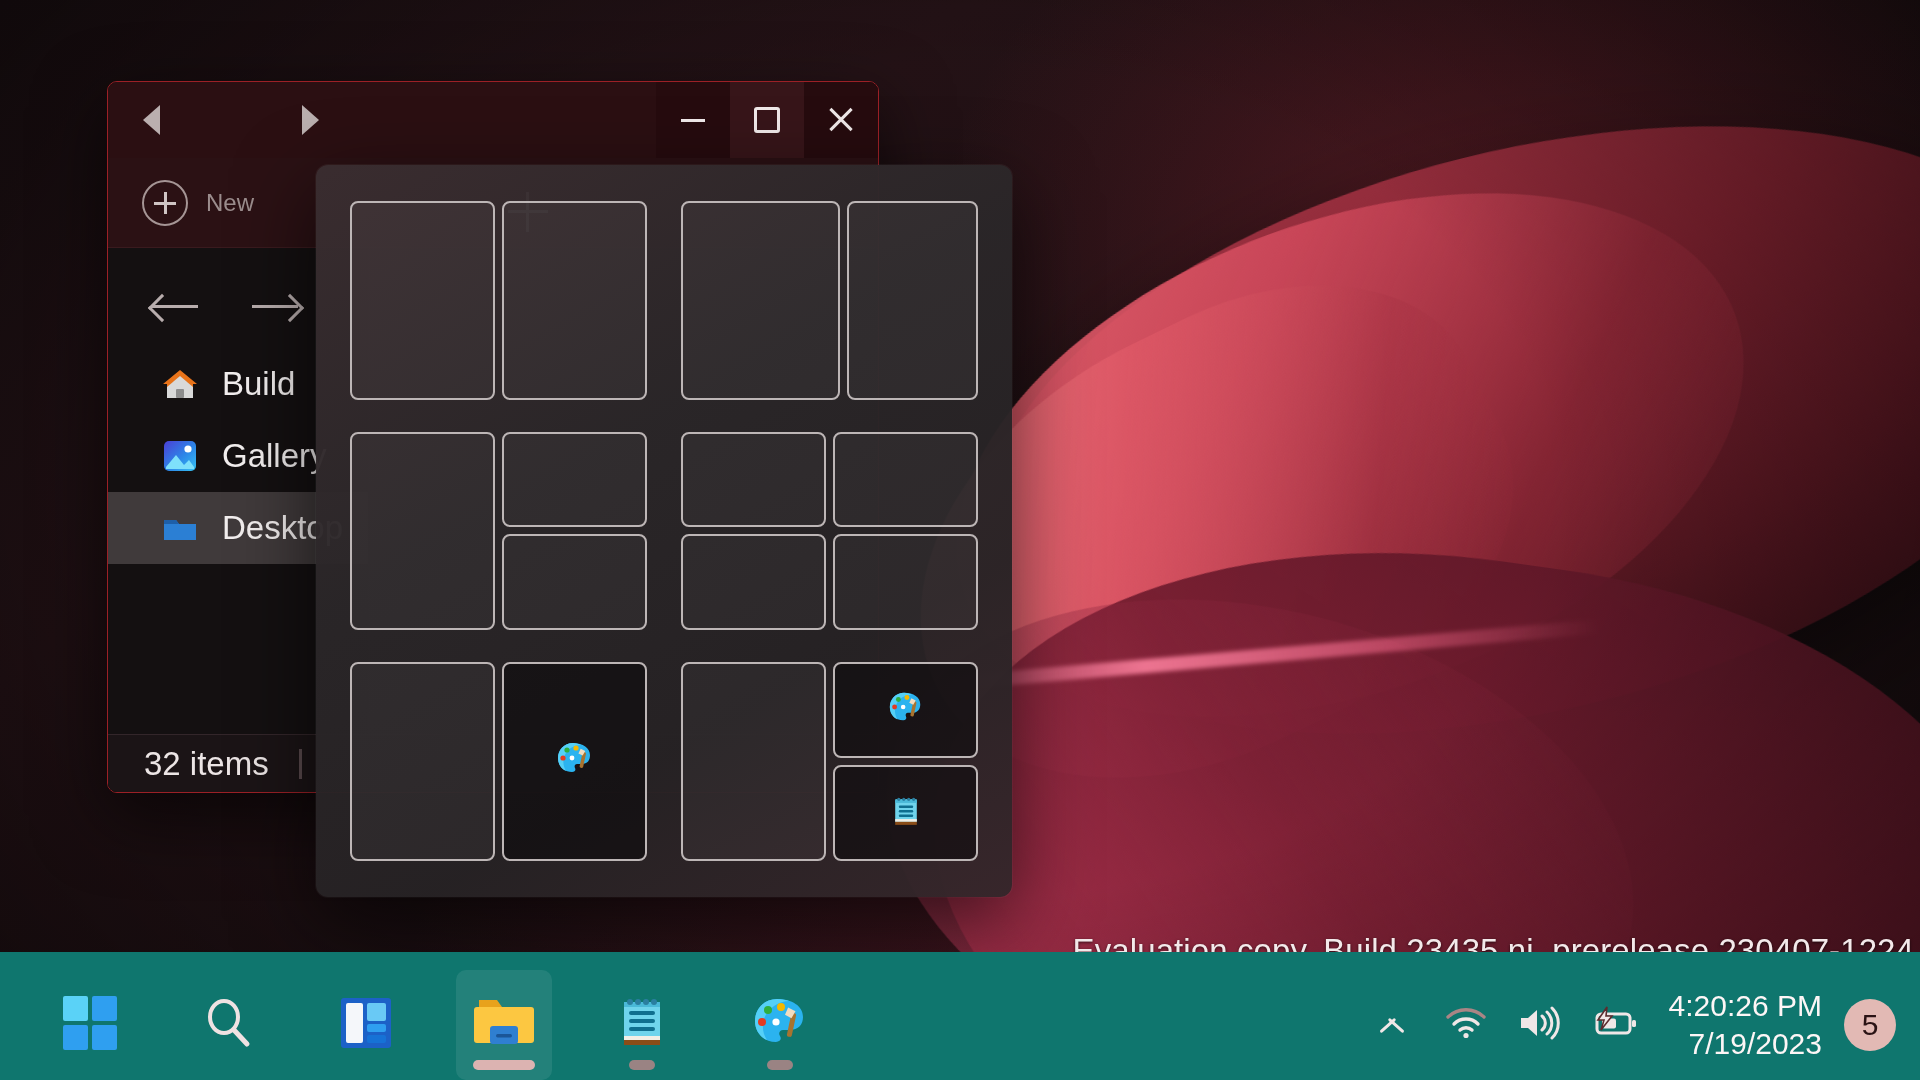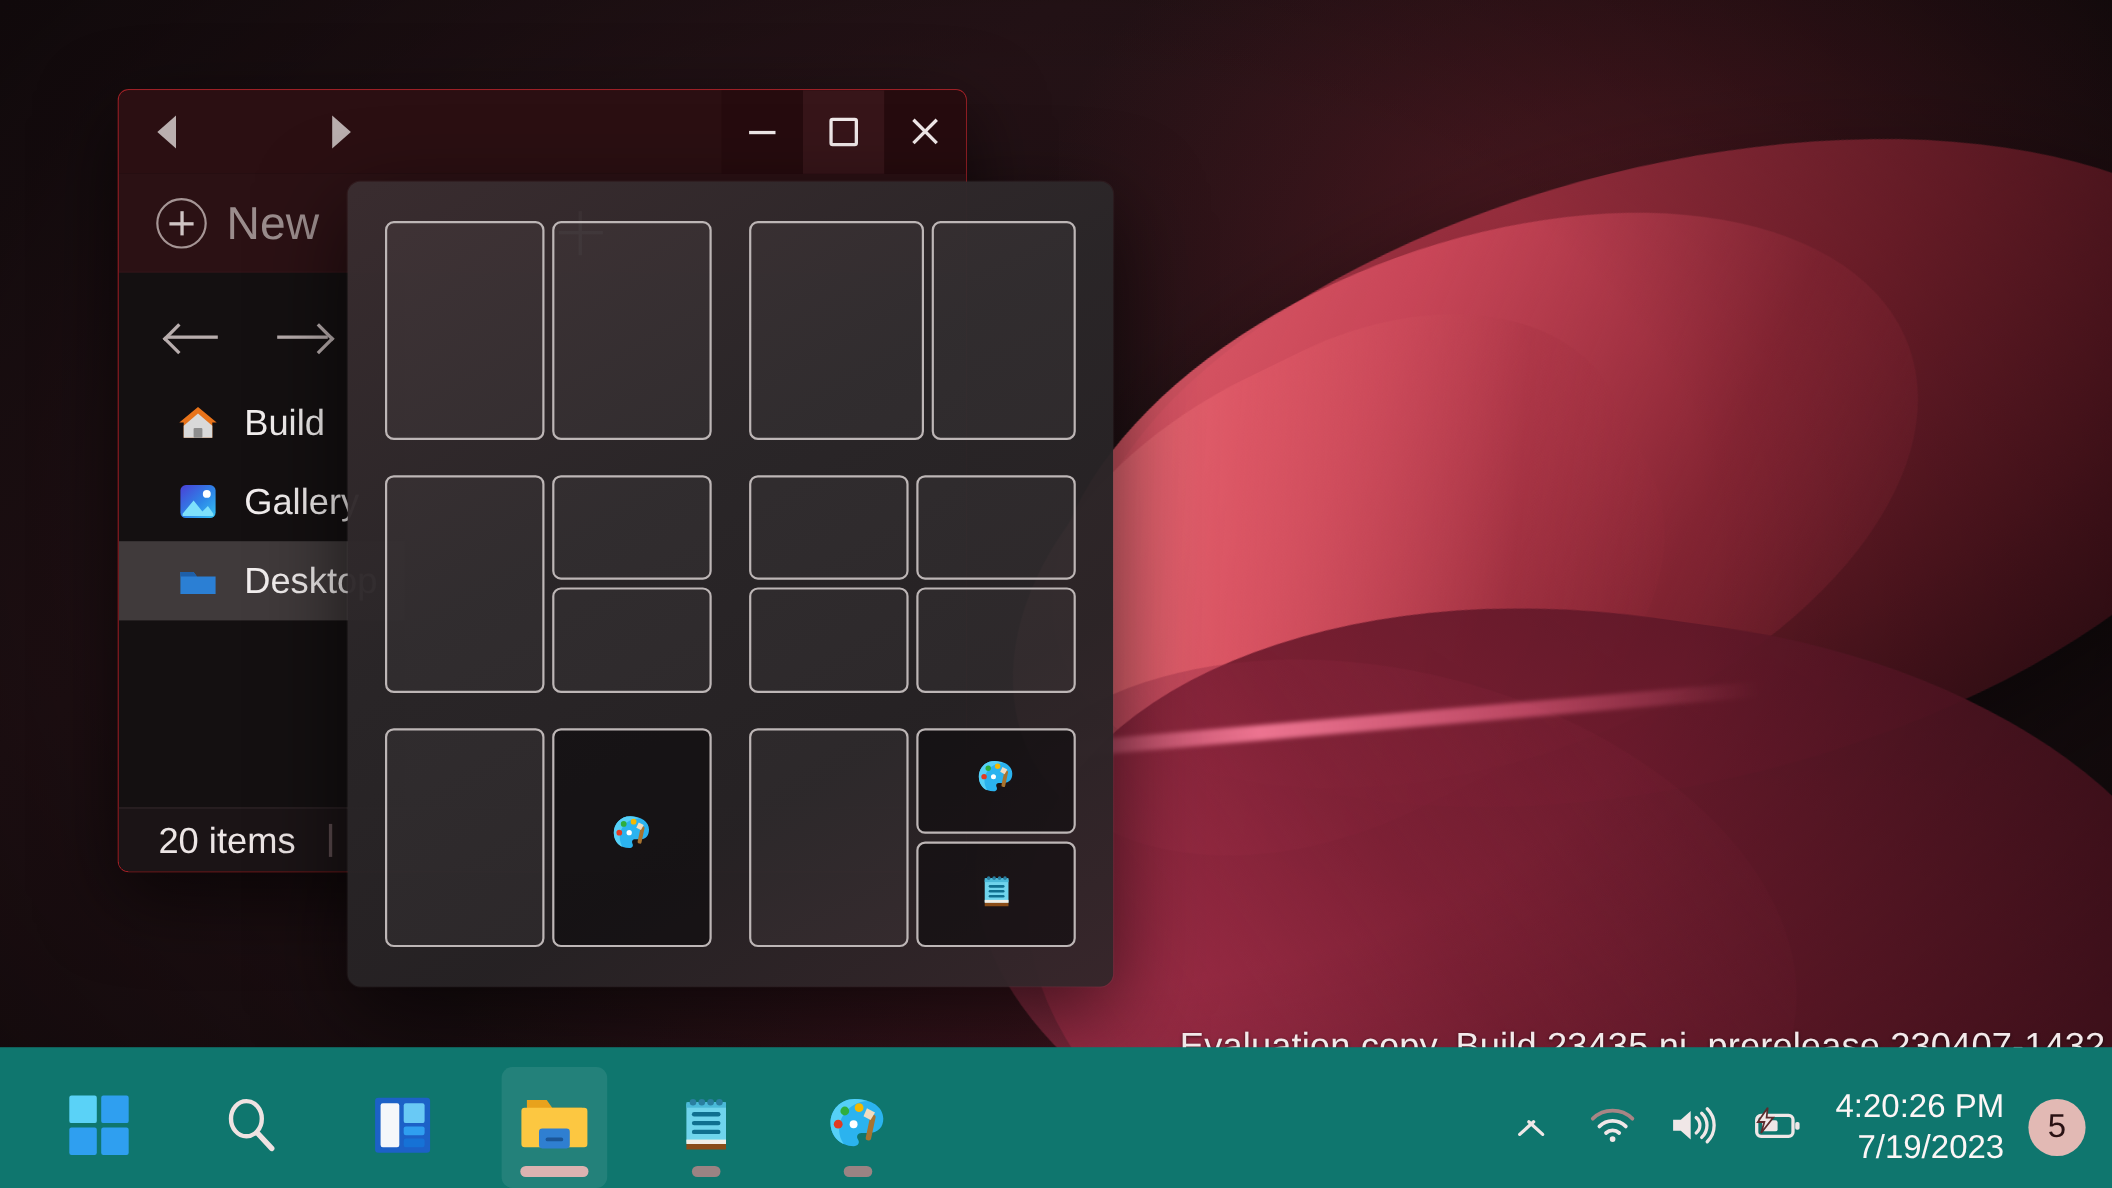--- a/index.html
+++ b/index.html
@@ -126,21 +126,21 @@
   }
   .new-circle {
     width:46px; height:46px; border-radius:50%;
     border:2px solid #a59595; position:relative; flex:none;
   }
   .new-circle:before, .new-circle:after {
     content:""; position:absolute; background:#cfc4c4;
   }
   .new-circle:before { left:10px; top:20px; width:22px; height:3px; }
   .new-circle:after  { top:10px; left:20px; width:3px; height:22px; }
-  .new-label { color:#9b8d8d; font-size:42px; }
+  .new-label { color:#9b8d8d; font-size:24px; }
 
   .fe-body { display:flex; height:546px; background:#141011; }
   .fe-sidebar { width:260px; background:#141011; padding-top:22px; flex:none; }
   .nav-row { display:flex; align-items:center; gap:52px; padding:22px 0 26px 44px; }
   .arrow { width:48px; height:30px; position:relative; }
   .arrow:before {
     content:""; position:absolute; left:0; top:13px; width:46px; height:3px; background:#b8adad;
   }
   .arrow:after {
     content:""; position:absolute; width:17px; height:17px;
@@ -246,21 +246,21 @@
   <div class="petal p1"></div>
   <div class="petal p1b"></div>
   <div class="petal p2"></div>
   <div class="petal p3"></div>
   <div class="petal p3b"></div>
   <div class="rim"></div>
   <div class="vignette"></div>
 </div>
 
 <div id="watermark">
-  <div>Evaluation copy. Build 23435.ni_prerelease.230407-1432</div>
+  <div>Evaluation copy. Build 23435.ni_prerelease.230407-1224</div>
 </div>
 
 <div id="explorer">
 
   <div class="fe-titlebar">
     <div class="tab-nav">
       <div class="tri tri-l"></div>
       <div class="tab-div"></div>
       <div class="tri tri-r"></div>
     </div>
@@ -329,21 +329,21 @@
           </svg>
         </span>
         <span>Desktop</span>
       </div>
 
     </div>
     <div class="fe-main"></div>
   </div>
 
   <div class="fe-status">
-    <span>20 items</span>
+    <span>32 items</span>
     <span class="status-div"></span>
   </div>
 </div>
 
 <div id="snapflyout">
 
   <div class="layout-opt opt-2col">
     <div class="zone dim"></div>
     <div class="zone dim"></div>
   </div>

